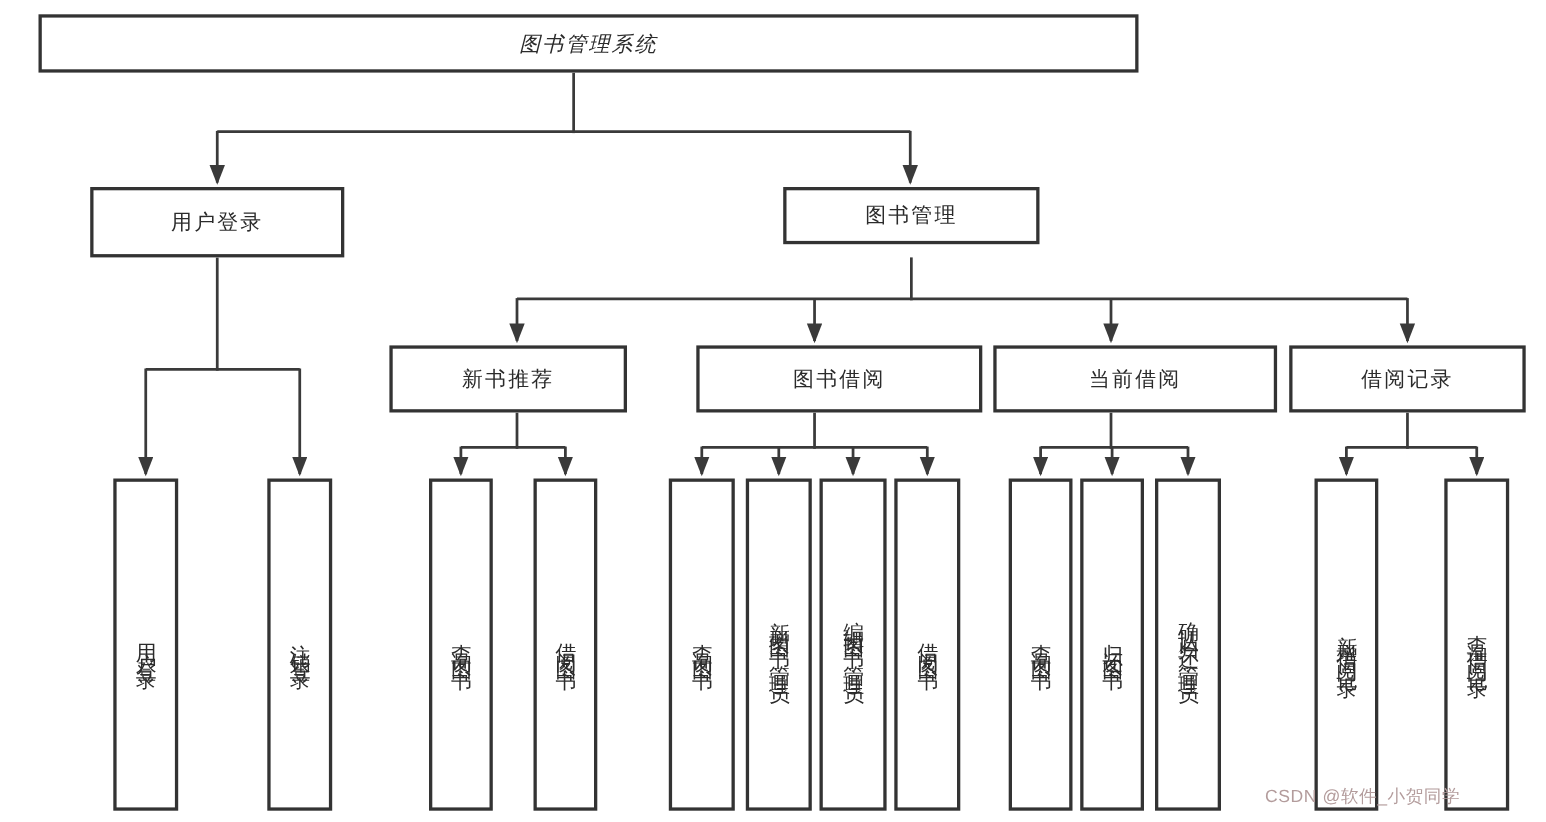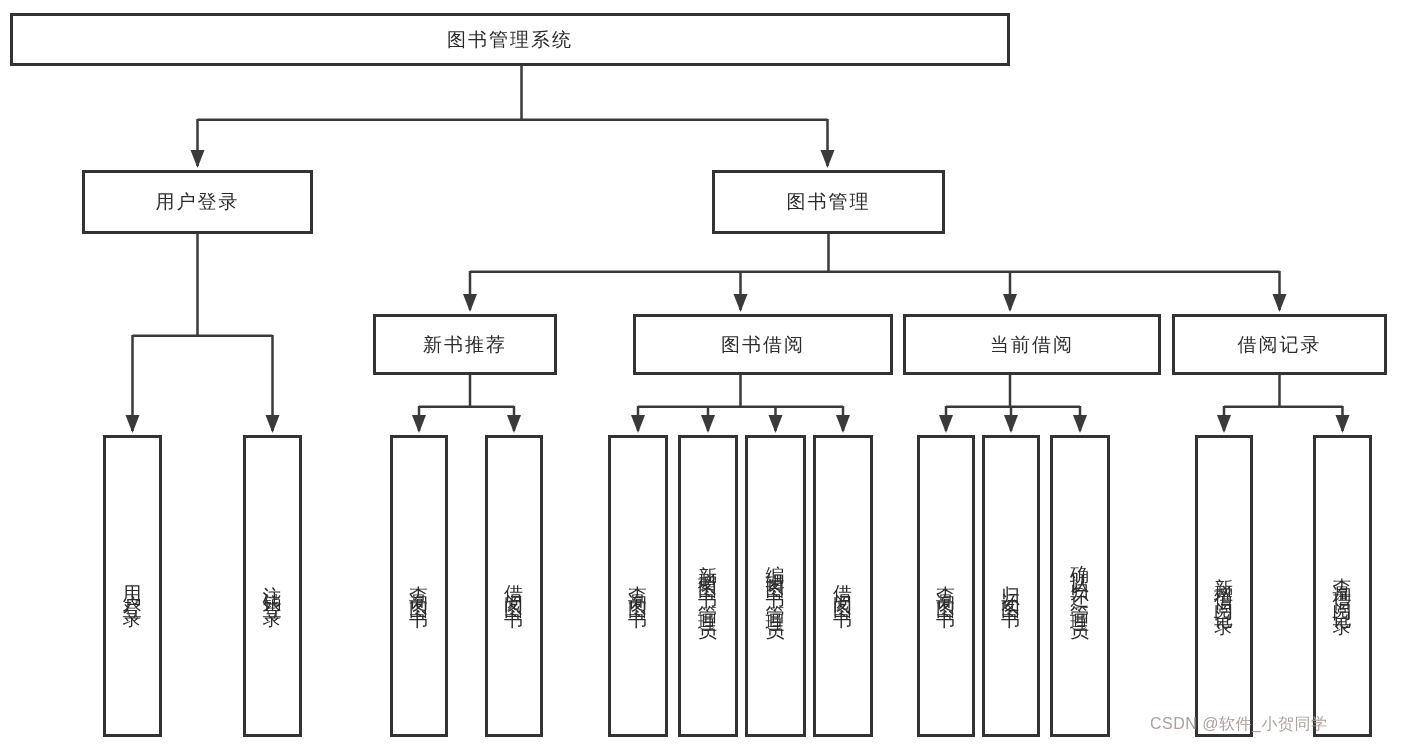--- a/index.html
+++ b/index.html
@@ -29,27 +29,27 @@
     color: #2b2b2b;
     display: flex;
     align-items: center;
     justify-content: center;
     z-index: 2;
     font-size: 19px;
     letter-spacing: 2px;
     white-space: nowrap;
   }
   
-  .n-root { left: 10px; top: 13px; width: 1000px; height: 53px; }
+  .n-root { left: 35px; top: 13px; width: 1000px; height: 53px; font-style: italic; }
   
   .n-user-login   { left: 82px;  top: 170px; width: 231px; height: 64px; }
-  .n-book-mgmt    { left: 712px; top: 170px; width: 233px; height: 64px; }
+  .n-book-mgmt    { left: 712px; top: 170px; width: 233px; height: 52px; }
   
   .lvl3 { top: 314px; height: 61px; }
-  .n-new-book     { left: 373px;  width: 184px; }
+  .n-new-book     { left: 354px;  width: 216px; }
   .n-book-borrow  { left: 633px;  width: 260px; }
   .n-current-loan { left: 903px;  width: 258px; }
   .n-loan-record  { left: 1172px; width: 215px; }
   
   .leaf {
     top: 435px;
     height: 302px;
     writing-mode: vertical-lr;
     letter-spacing: 8px;
     font-size: 19px;

